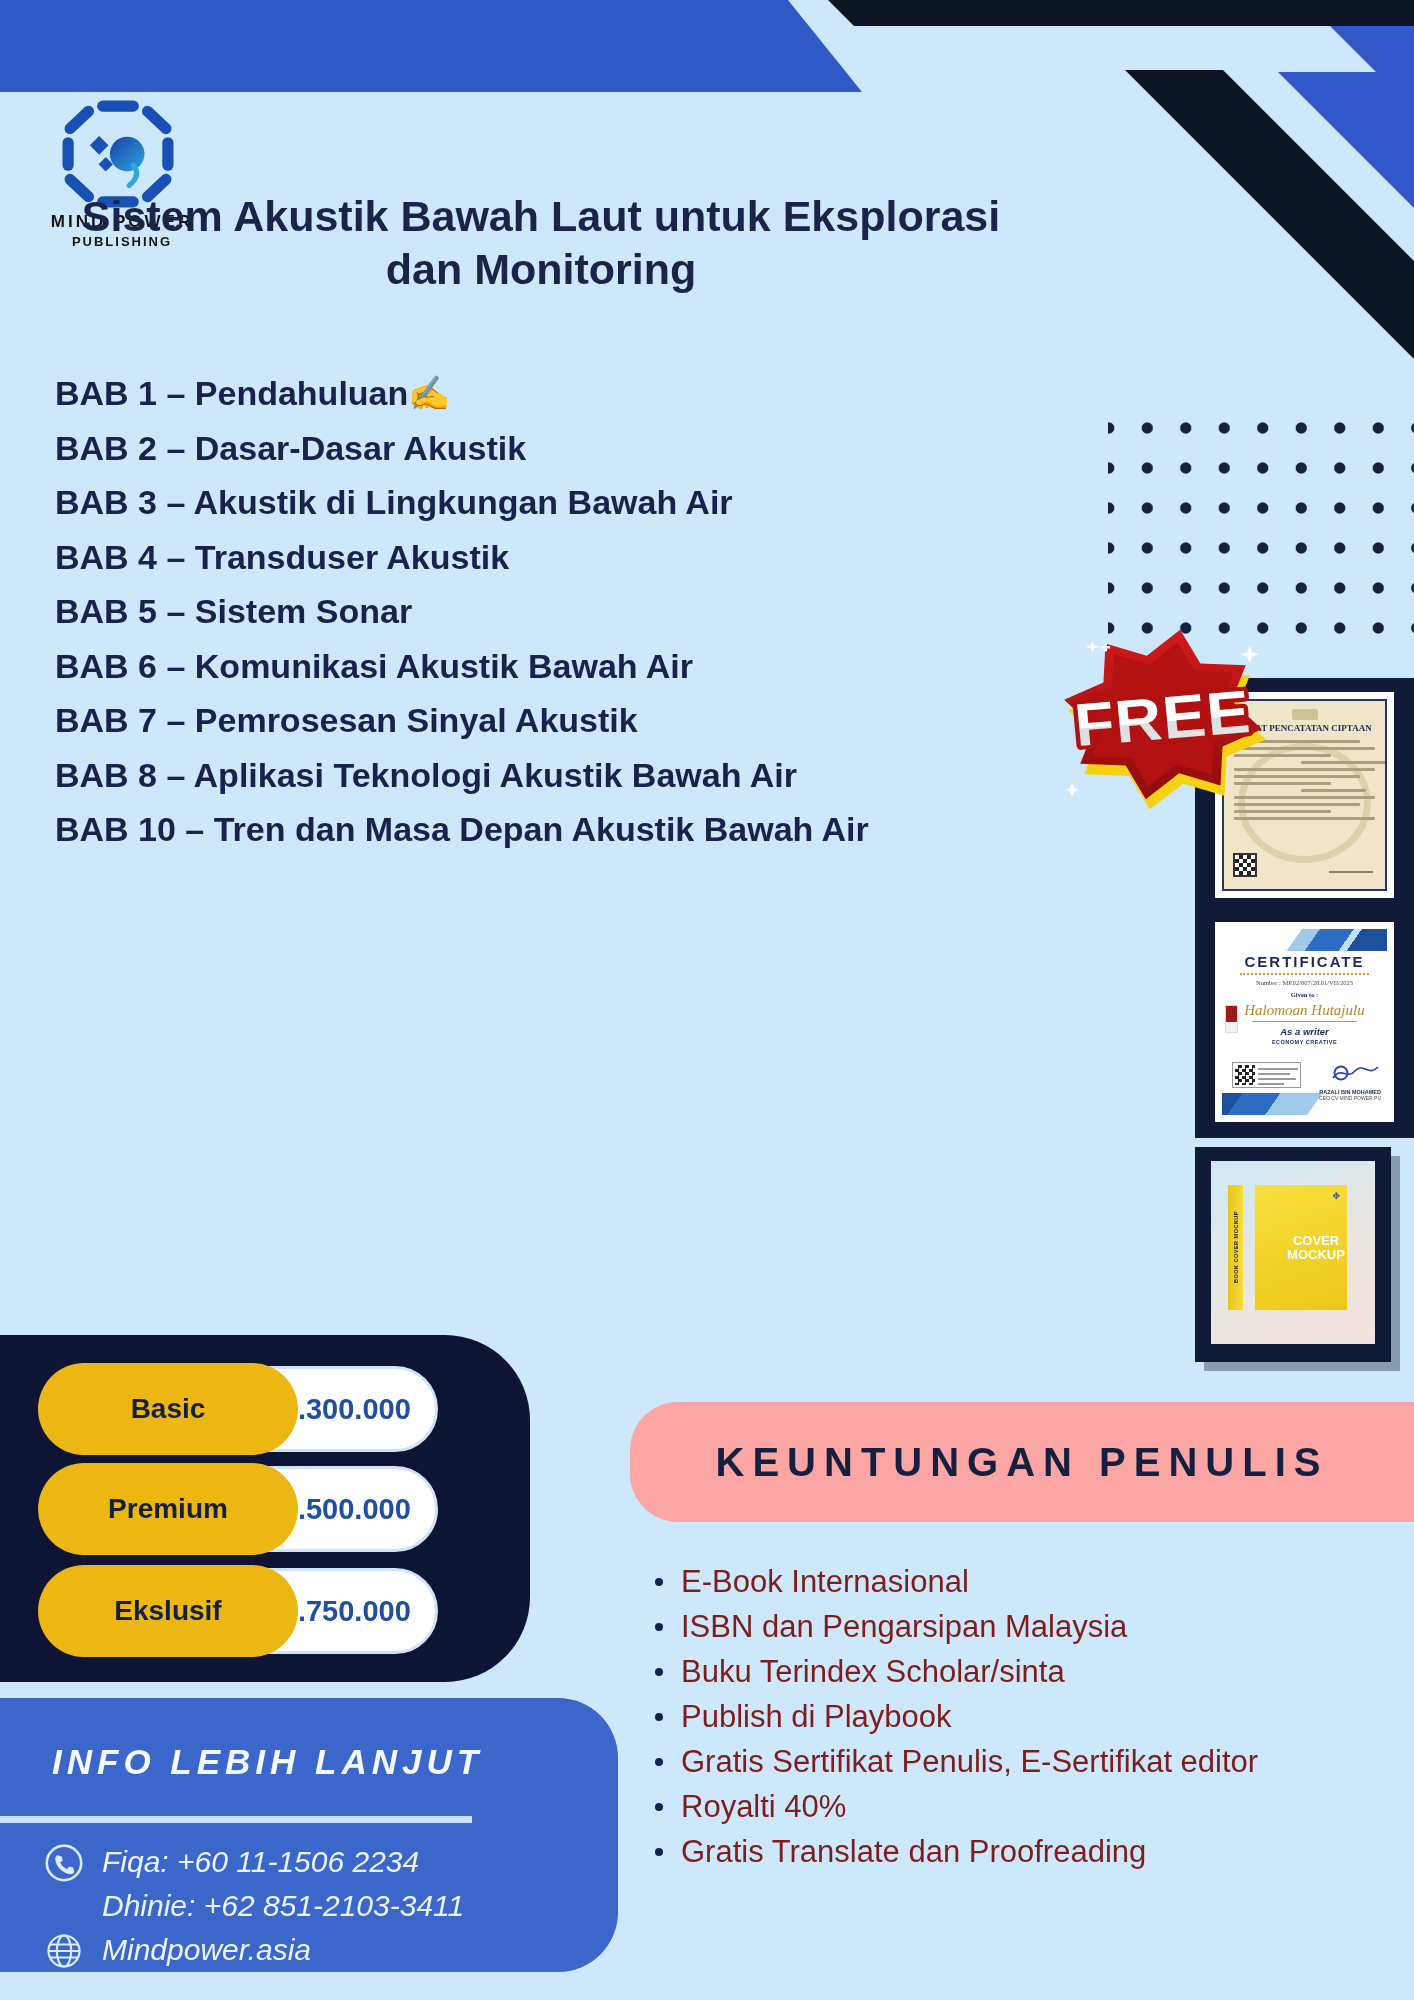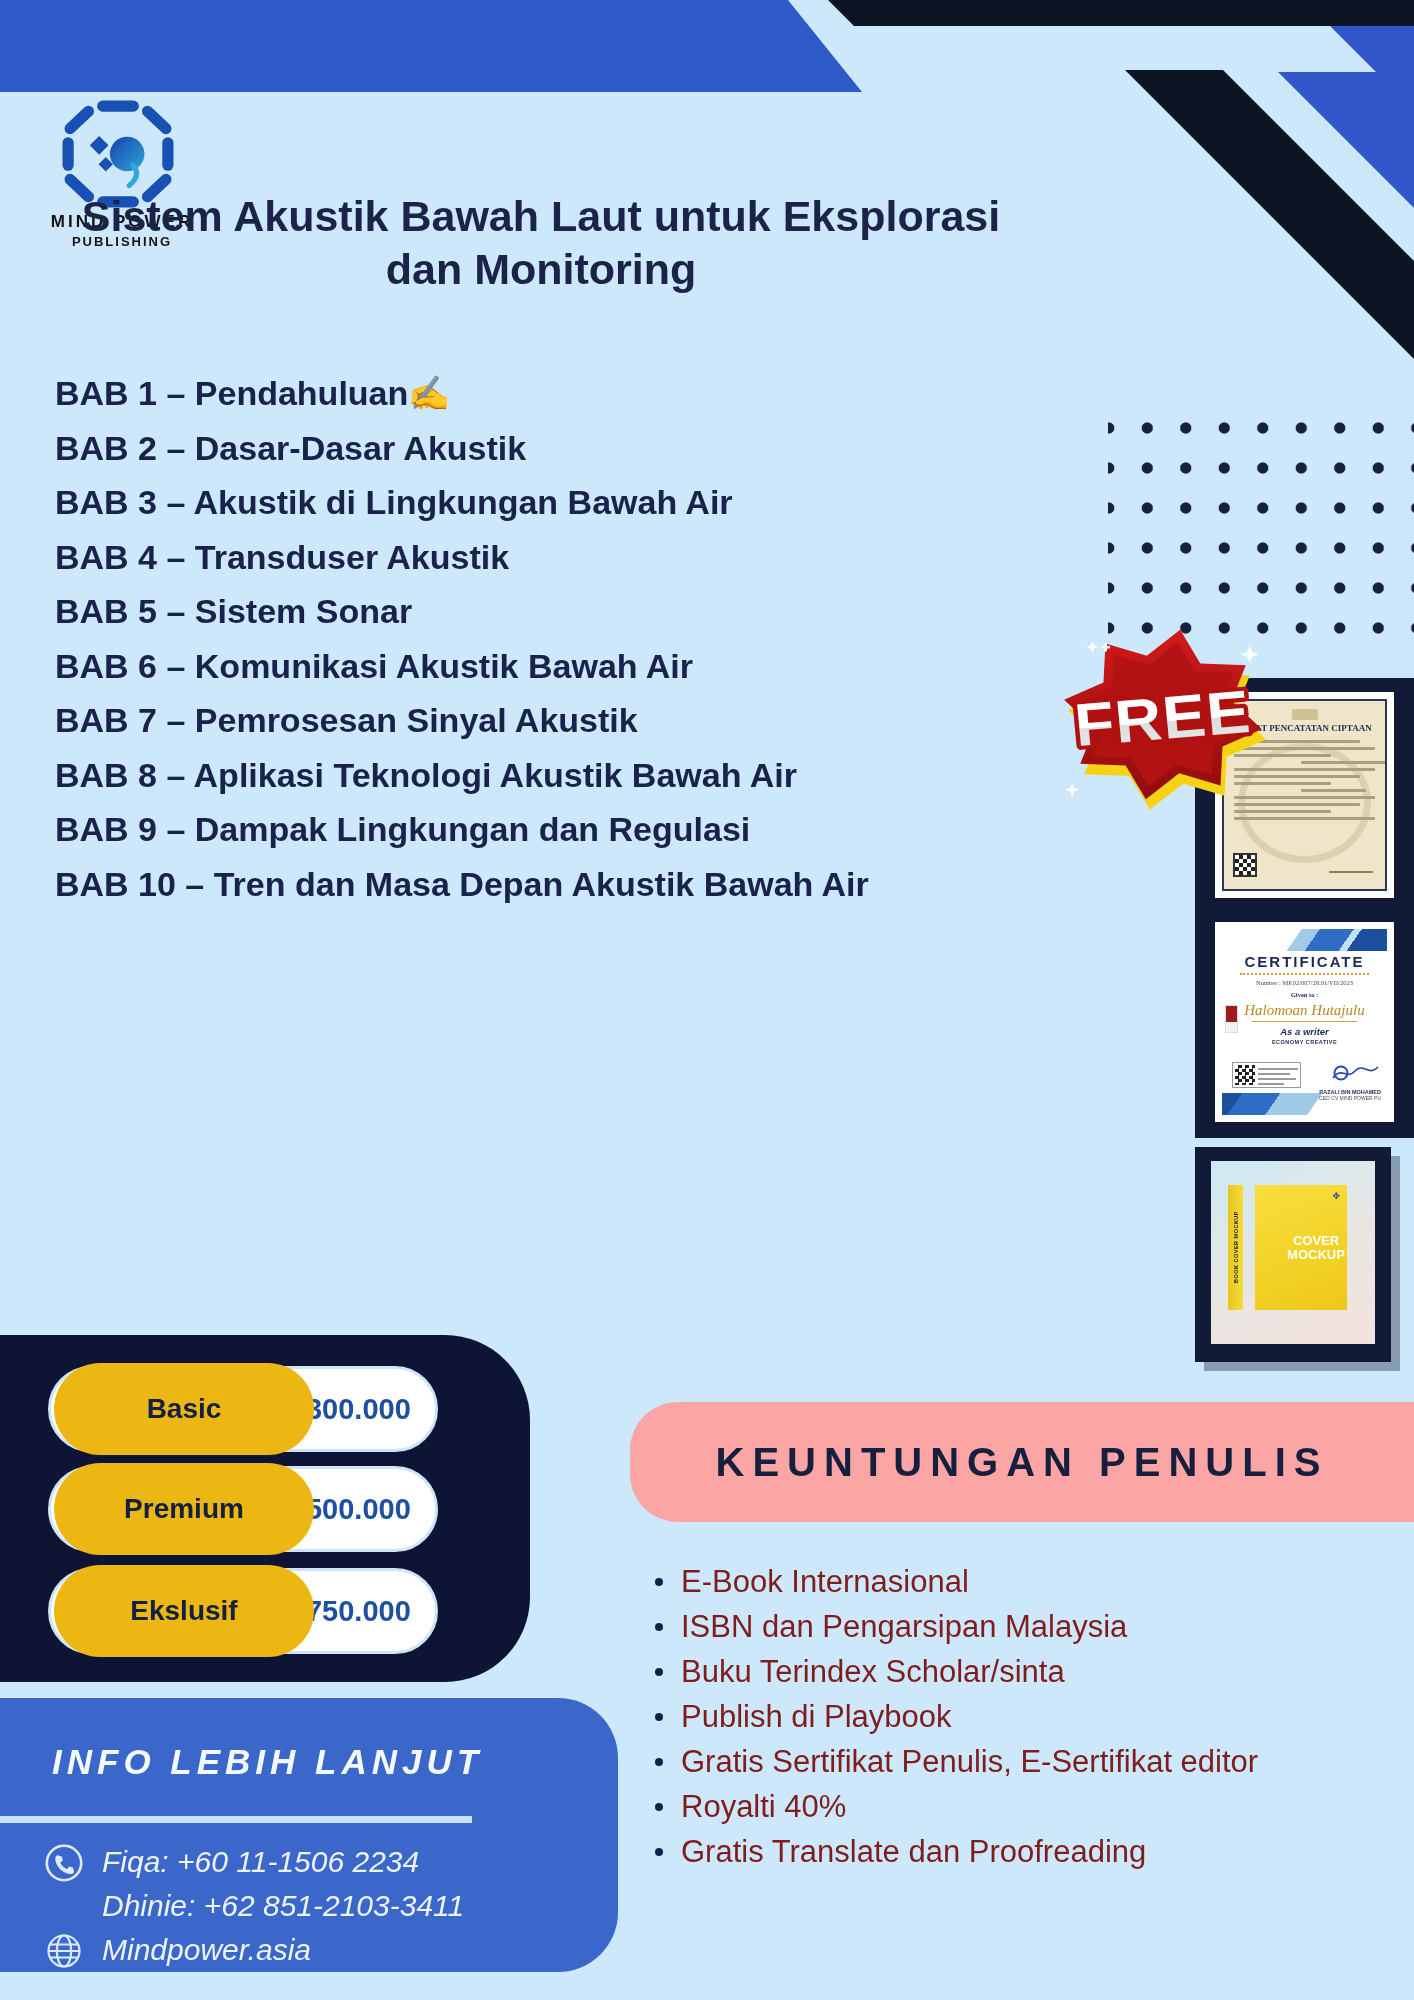--- a/index.html
+++ b/index.html
@@ -90,21 +90,21 @@
          background:linear-gradient(160deg,#f8df3d,#eec818);display:flex;align-items:center;justify-content:center;}
   .cover .cvtxt{width:70px;font-size:13px;line-height:14px;font-weight:800;color:#fff;text-align:center;margin-left:30px;}
   .cover .cvlogo{position:absolute;top:6px;right:7px;font-size:9px;color:#2b3f9e;}
 
   
   .pricing{position:absolute;left:0;top:1335px;width:530px;height:347px;background:#0e1433;
            border-radius:0 85px 85px 0;z-index:3;}
   .prow{position:absolute;left:0;width:530px;height:92px;}
   .prow .white{position:absolute;left:48px;top:3px;width:390px;height:86px;background:#fff;
                border:3px solid #cfe4f8;border-radius:43px;}
-  .prow .gold{position:absolute;left:54px;top:0;width:260px;height:92px;background:#ecb712;border-radius:46px;
+  .prow .gold{position:absolute;left:38px;top:0;width:260px;height:92px;background:#ecb712;border-radius:46px;
               display:flex;align-items:center;justify-content:center;font-size:28px;font-weight:600;color:#13203f;}
   .prow .price{position:absolute;left:235px;top:3px;width:200px;height:86px;display:flex;align-items:center;
                justify-content:center;font-size:29px;font-weight:600;color:#1e4fa0;}
   .prow.r1{top:28px;} .prow.r2{top:128px;} .prow.r3{top:230px;}
 
   
   .banner{position:absolute;left:630px;top:1402px;width:784px;height:120px;background:#fca5a5;
           border-radius:48px 0 0 48px;display:flex;align-items:center;justify-content:center;z-index:3;}
   .banner span{font-size:40px;font-weight:700;letter-spacing:8px;color:#16203e;}
   .benefits{position:absolute;left:655px;top:1551px;width:720px;font-size:31px;line-height:45px;color:#7f1d1d;margin-top:8px;}
@@ -166,21 +166,20 @@
 
   <div class="chapters">
     <div>BAB 1 – Pendahuluan✍️</div>
     <div>BAB 2 – Dasar-Dasar Akustik</div>
     <div>BAB 3 – Akustik di Lingkungan Bawah Air</div>
     <div>BAB 4 – Transduser Akustik</div>
     <div>BAB 5 – Sistem Sonar</div>
     <div>BAB 6 – Komunikasi Akustik Bawah Air</div>
     <div>BAB 7 – Pemrosesan Sinyal Akustik</div>
     <div>BAB 8 – Aplikasi Teknologi Akustik Bawah Air</div>
-    <div>BAB 9 – Dampak Lingkungan dan Regulasi</div>
     <div>BAB 10 – Tren dan Masa Depan Akustik Bawah Air</div>
   </div>
 
   <div class="dots"></div>
 
   <svg class="free-badge" viewBox="0 0 220 200" preserveAspectRatio="none">
     <defs>
       <linearGradient id="starg" x1="0" y1="0" x2="0" y2="1">
         <stop offset="0" stop-color="#d31a1a"></stop>
           <stop offset="1" stop-color="#8f0c0c"></stop>

